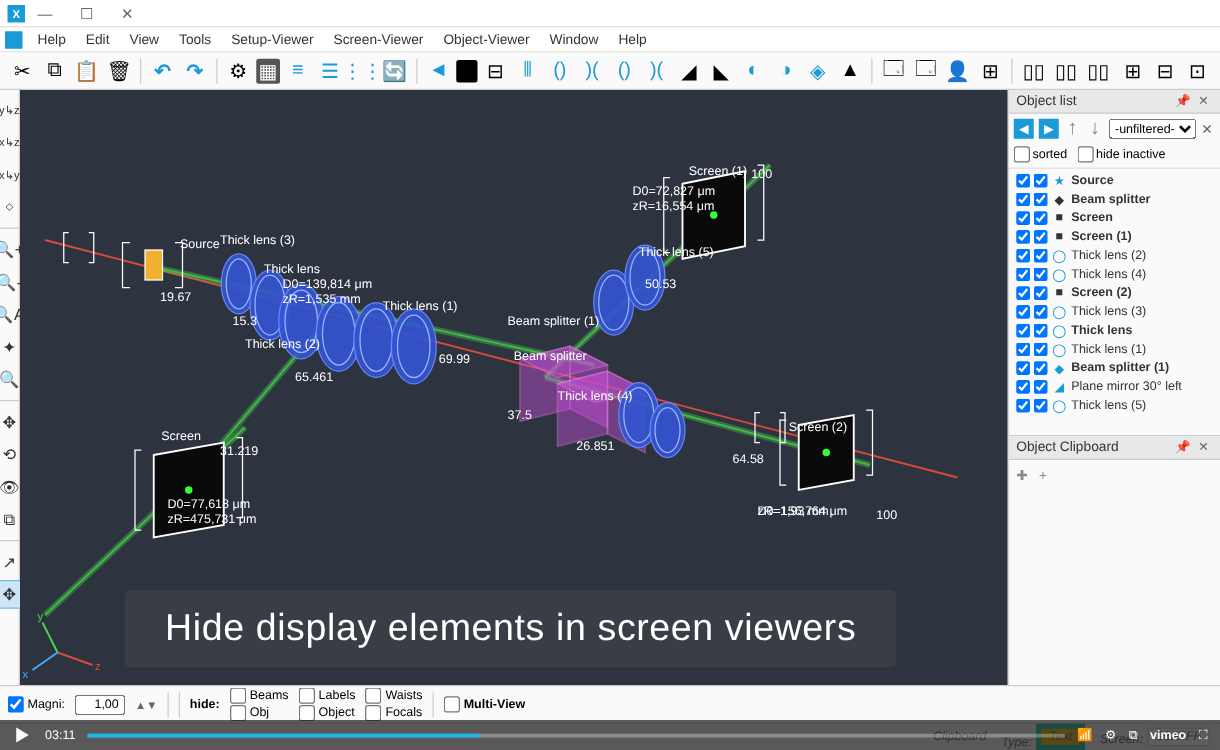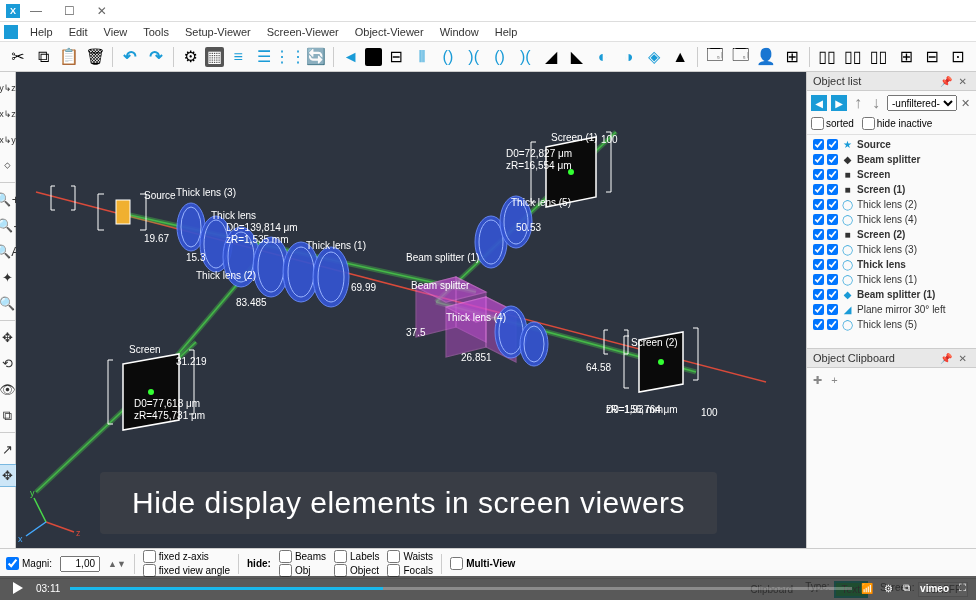--- a/index.html
+++ b/index.html
@@ -56,21 +56,21 @@
 
 
 .bottombar { height: 30px; background: #fafafa; border-top: 1px solid #ccc; display: flex; align-items: center; padding: 0 6px; gap: 8px; font-size: 10px; }
 .bottombar label { display: flex; align-items: center; gap: 3px; }
 .bottombar input[type=text] { width: 40px; height: 16px; font-size: 10px; text-align: right; padding: 0 3px; }
 .bottombar .sep-v { width: 1px; height: 20px; background: #ccc; }
 .bottombar .col { display: flex; flex-direction: column; gap: 1px; }
 
 
 .statusbar { height: 22px; background: #f0f0f0; border-top: 1px solid #ccc; display: flex; align-items: center; padding: 0 8px; font-size: 10px; color: #555; justify-content: flex-end; gap: 12px; }
-.statusbar .sb-item { display: flex; align-items: flex-start; gap: 4px; }
+.statusbar .sb-item { display: flex; align-items: flex-end; gap: 4px; font-style: italic; }
 
 
 .caption-overlay { position: absolute; left: 100px; bottom: 66px; background: rgba(60,64,70,0.85); color: #fff; padding: 14px 32px; font-size: 30px; border-radius: 4px; font-family: "Segoe UI", sans-serif; font-weight: 400; letter-spacing: 0.5px;}
 
 
 .video-ctrl { position: absolute; bottom: 0; left: 0; width: 976px; height: 24px; background: rgba(30,30,30,0.72); display: flex; align-items: center; padding: 0 10px; gap: 10px; color: #fff; font-size: 10px; }
 .video-ctrl .play { width: 16px; height: 16px; cursor: pointer; }
 .video-ctrl .bar { flex: 1; height: 3px; background: rgba(255,255,255,0.3); position: relative; }
 .video-ctrl .bar .prog { position: absolute; left: 0; top: 0; height: 100%; width: 40%; background: #1ab7ea; }
 .video-ctrl .vimeo { font-size: 10px; font-weight: bold; color: #fff; }
@@ -298,23 +298,23 @@
     <div class="vp-label" style="left:290px;top:168px">Thick lens (1)</div>
     <div class="vp-label" style="left:180px;top:198px">Thick lens (2)</div>
     <div class="vp-label" style="left:390px;top:180px">Beam splitter (1)</div>
     <div class="vp-label" style="left:395px;top:208px">Beam splitter</div>
     <div class="vp-label" style="left:495px;top:125px">Thick lens (5)</div>
     <div class="vp-label" style="left:430px;top:240px">Thick lens (4)</div>
     <div class="vp-label" style="left:535px;top:60px">Screen (1)</div>
     <div class="vp-label" style="left:615px;top:265px">Screen (2)</div>
     <div class="vp-label" style="left:113px;top:272px">Screen</div>
 
-    <div class="vp-label" style="left:128px;top:161px">19.67</div>
+    <div class="vp-label" style="left:112px;top:161px">19.67</div>
     <div class="vp-label" style="left:170px;top:180px">15.3</div>
-    <div class="vp-label" style="left:220px;top:225px">83.485</div>
+    <div class="vp-label" style="left:220px;top:225px">65.461</div>
     <div class="vp-label" style="left:335px;top:210px">69.99</div>
     <div class="vp-label" style="left:390px;top:255px">37.5</div>
     <div class="vp-label" style="left:445px;top:280px">26.851</div>
     <div class="vp-label" style="left:570px;top:290px">64.58</div>
     <div class="vp-label" style="left:500px;top:150px">50.53</div>
     <div class="vp-label" style="left:585px;top:62px">100</div>
     <div class="vp-label" style="left:685px;top:335px">100</div>
     <div class="vp-label" style="left:160px;top:284px">31.219</div>
 
     <div class="vp-label" style="left:490px;top:76px">D0=72,827 μm</div>
@@ -449,30 +449,20 @@
 </div>
 
 <div class="bottombar">
   <label>
       <input type="checkbox" checked="" style="">
       <span>Magni:</span>
     </label>
   <input type="text" value="1,00" style="">
   <span style="font-size:9px;color:#666">▲▼</span>
   <div class="sep-v"></div>
-  <div class="col">
-    <label>
-        <input type="checkbox" style="">
-        <span>fixed z-axis</span>
-      </label>
-    <label>
-        <input type="checkbox" style="">
-        <span>fixed view angle</span>
-      </label>
-  </div>
   <div class="sep-v"></div>
   <b>hide:</b>
   <div class="col">
     <label>
         <input type="checkbox" style="">
         <span>Beams</span>
       </label>
     <label>
         <input type="checkbox" style="">
         <span>Obj</span>
@@ -504,21 +494,21 @@
       <b>Multi-View</b>
     </label>
 </div>
 
 <div class="statusbar">
   <div class="sb-item">
       <span>Clipboard</span>
     </div>
   <div class="sb-item">
       <span>Type:</span> 
-      <span style="background:#22c55e;padding:1px 6px;border:2px solid #14b8a6">Text</span>
+      <span style="background:#eab308;padding:1px 6px;border:4px solid #14b8a6">Text</span>
     </div>
   <div class="sb-item">
       <span>Screen:</span> 
       <span style="background:#fff;padding:1px 6px;border:1px solid #ccc">95A5FF</span>
     </div>
 </div>
 
 <div class="caption-overlay">Hide display elements in screen viewers</div>
 
 <div class="video-ctrl">

